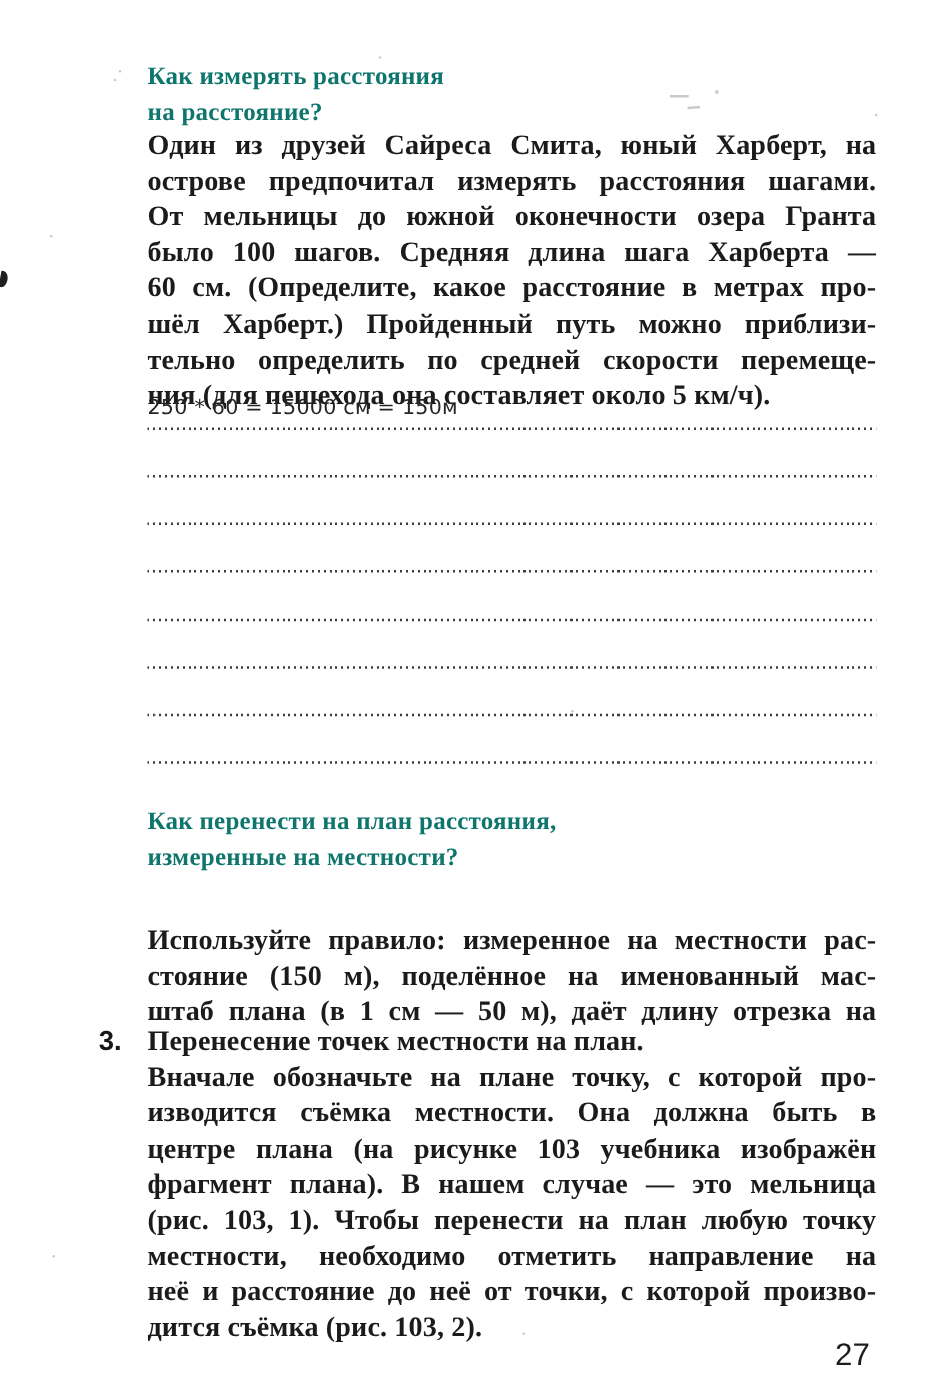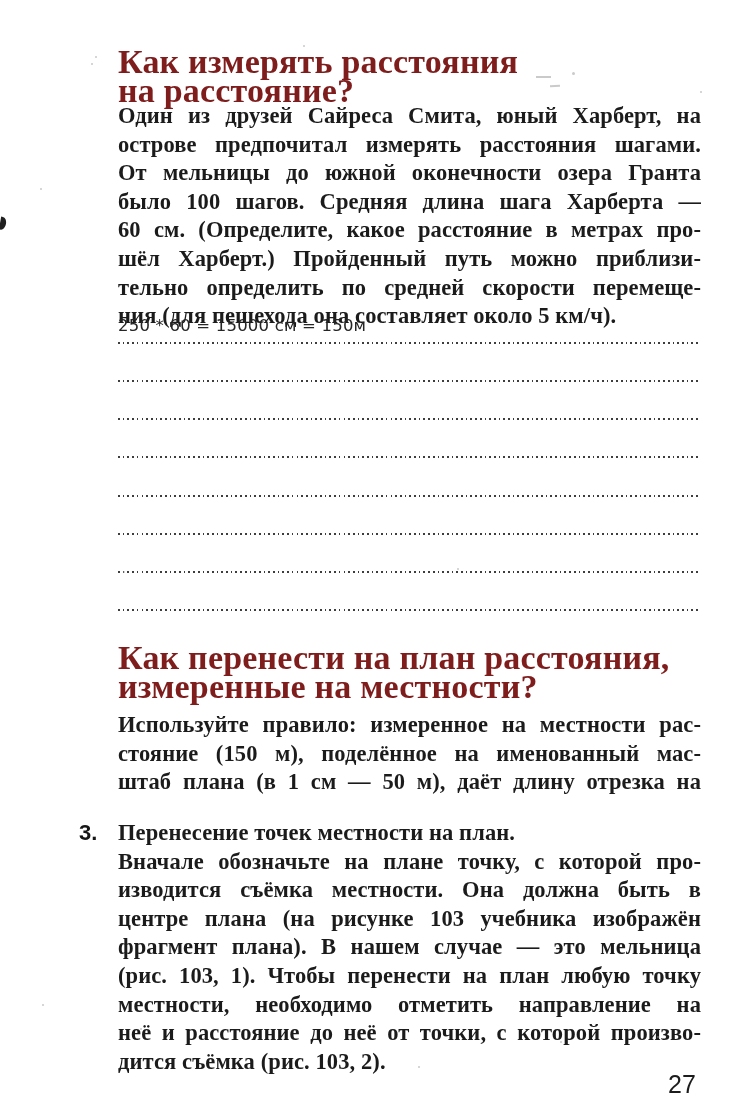--- a/index.html
+++ b/index.html
@@ -15,23 +15,23 @@
     font-family: "Liberation Serif", serif;
     color: #1b1b1b;
   }
   
   .heading {
     position: absolute;
     left: 118px;
     width: 583px;
     font-family: "Liberation Serif", serif;
     font-weight: 700;
-    font-size: 34px;
+    font-size: 20px;
     line-height: 29px;
-    color: #7f1d1d;
+    color: #0f766e;
     letter-spacing: 0.2px;
   }
   
   .para {
     position: absolute;
     left: 118px;
     width: 583px;
   }
   .tline {
     font-size: 22.5px;
@@ -150,21 +150,21 @@
       <div class="ruled-row"></div>
       <div class="ruled-row"></div>
       <div class="ruled-row"></div>
     </div>
 
   <div class="heading" style="top:643px;">
     <div>Как перенести на план расстояния,</div>
     <div>измеренные на местности?</div>
   </div>
 
-  <div class="para" style="top:711px;">
+  <div class="para" style="top:738px;">
     <div class="tline j">Используйте правило: измеренное на местности рас-</div>
     <div class="tline j">стояние (150 м), поделённое на именованный мас-</div>
     <div class="tline j">штаб плана (в 1 см — 50 м), даёт длину отрезка на</div>
   </div>
 
   <div class="task-number">3.</div>
   <div class="para" style="top:819px;">
     <div class="tline">Перенесение точек местности на план.</div>
     <div class="tline j">Вначале обозначьте на плане точку, с которой про-</div>
     <div class="tline j">изводится съёмка местности. Она должна быть в</div>

